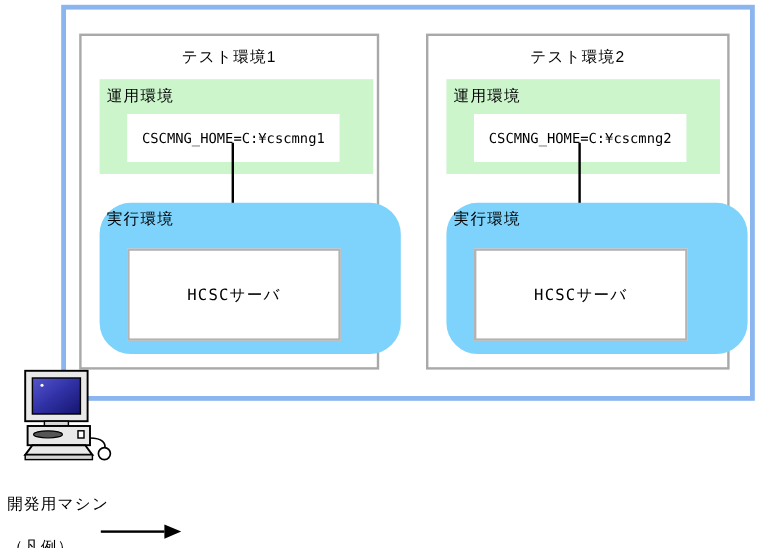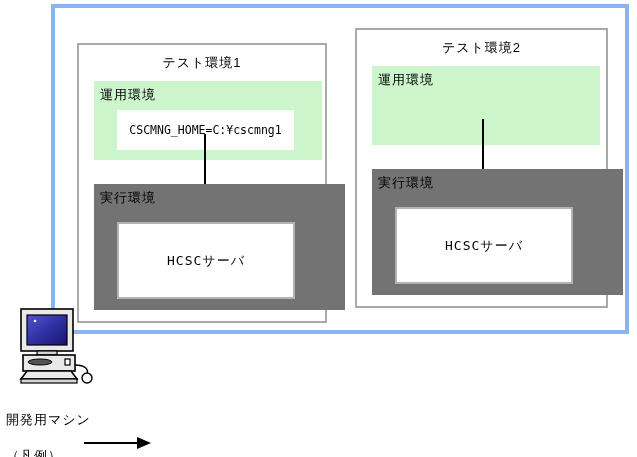--- a/index.html
+++ b/index.html
@@ -26,21 +26,21 @@
   }
 
   
   .env-box {
     position: absolute;
     top: 28px;
     height: 280px;
     border: 2px solid #a9a9a9;
     background: #fff;
   }
-  .env-box.env1 { left: 77px;  width: 250px; margin-top: 15px; }
+  .env-box.env1 { left: 66px;  width: 250px; }
   .env-box.env2 { left: 355px; width: 253px; padding-left: 34px; }
 
   .env-title {
     position: absolute;
     left: 0; top: 9px;
     width: 100%;
     text-align: center;
     font-size: 13px;
     letter-spacing: 1px;
   }
@@ -48,21 +48,22 @@
   .op-section {
     position: absolute;
     left: 15px; top: 36px;
     width: 228px; height: 79px;
     background: #ccf5cc;
   }
   .exec-section {
     position: absolute;
     left: 15px; top: 139px;
     width: 251px; height: 126px;
-    background: #737373;
+    background: #7dd3fc;
+    border-radius: 26px;
   }
   .section-label {
     position: absolute;
     left: 6px; top: 5px;
     font-size: 13px;
     letter-spacing: 1px;
   }
 
   .value-box {
     position: absolute;
@@ -183,20 +184,21 @@
       <div class="section-label">実行環境</div>
       <div class="server-box">HCSCサーバ</div>
     </div>
   </div>
 
   <div class="env-box env2">
     <div class="env-title">テスト環境2</div>
 
     <div class="op-section">
       <div class="section-label">運用環境</div>
+      <div class="value-box">CSCMNG_HOME=C:¥cscmng2</div>
     </div>
 
     <div class="flow-arrow">
       <div class="arrow-line"></div>
       <div class="arrow-head"></div>
     </div>
 
     <div class="exec-section">
       <div class="section-label">実行環境</div>
       <div class="server-box">HCSCサーバ</div>

